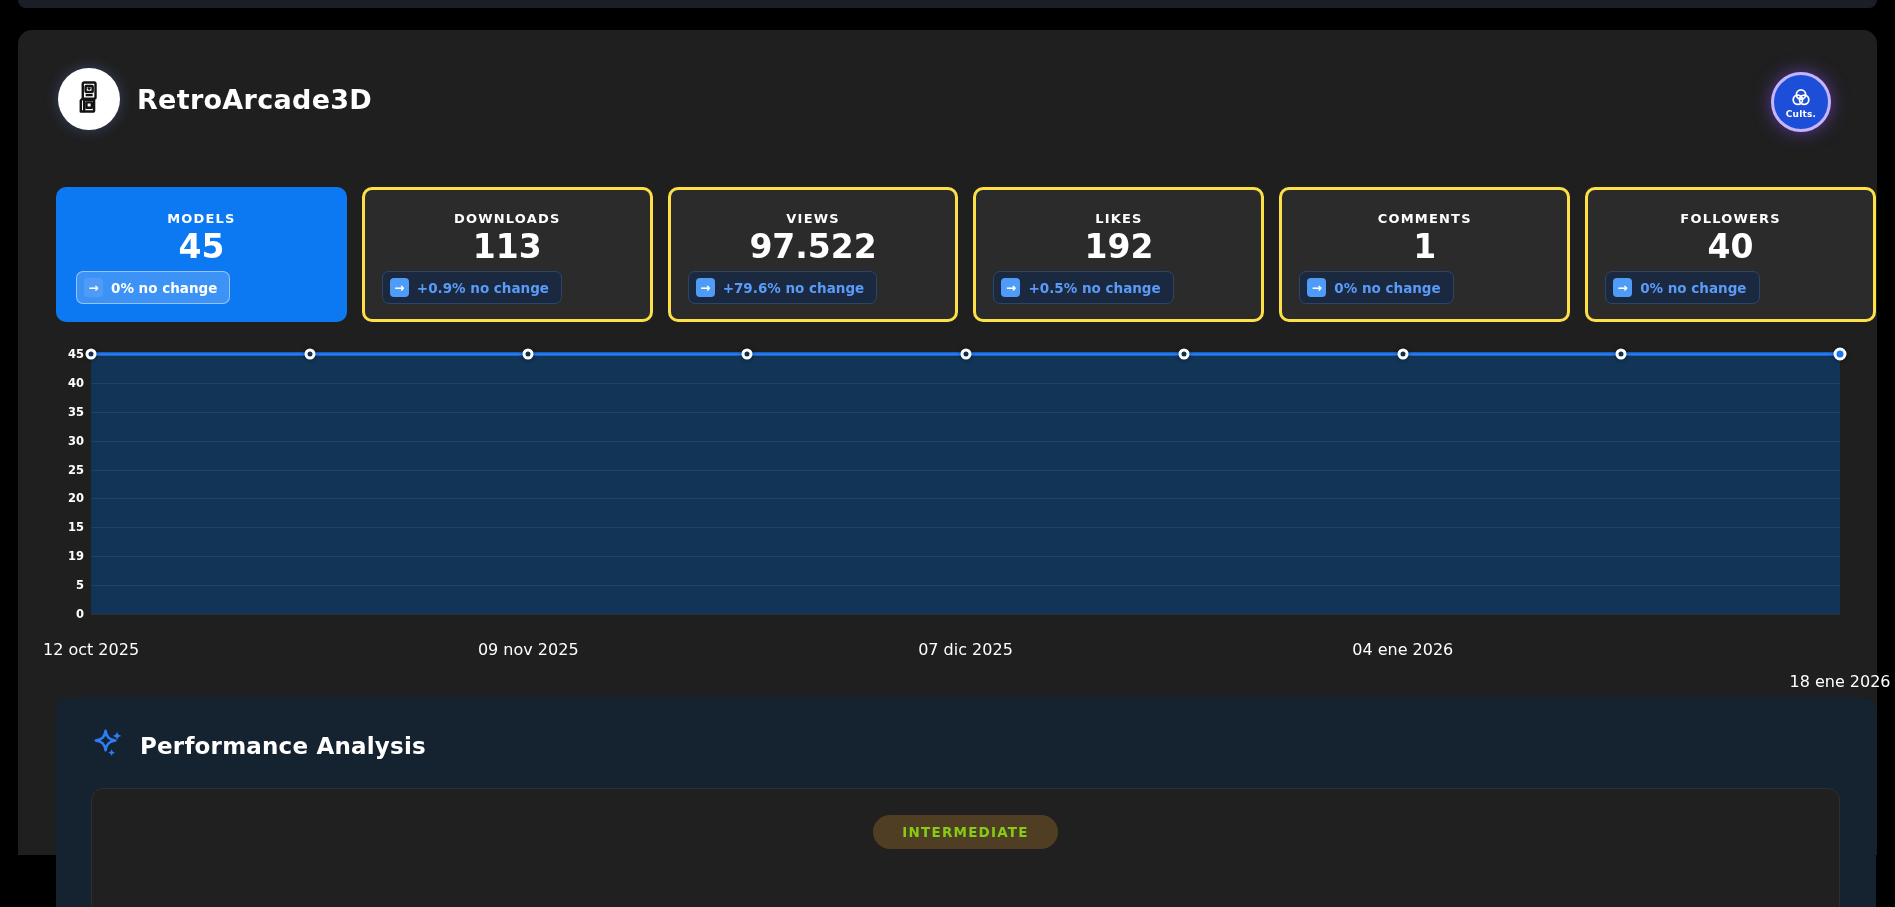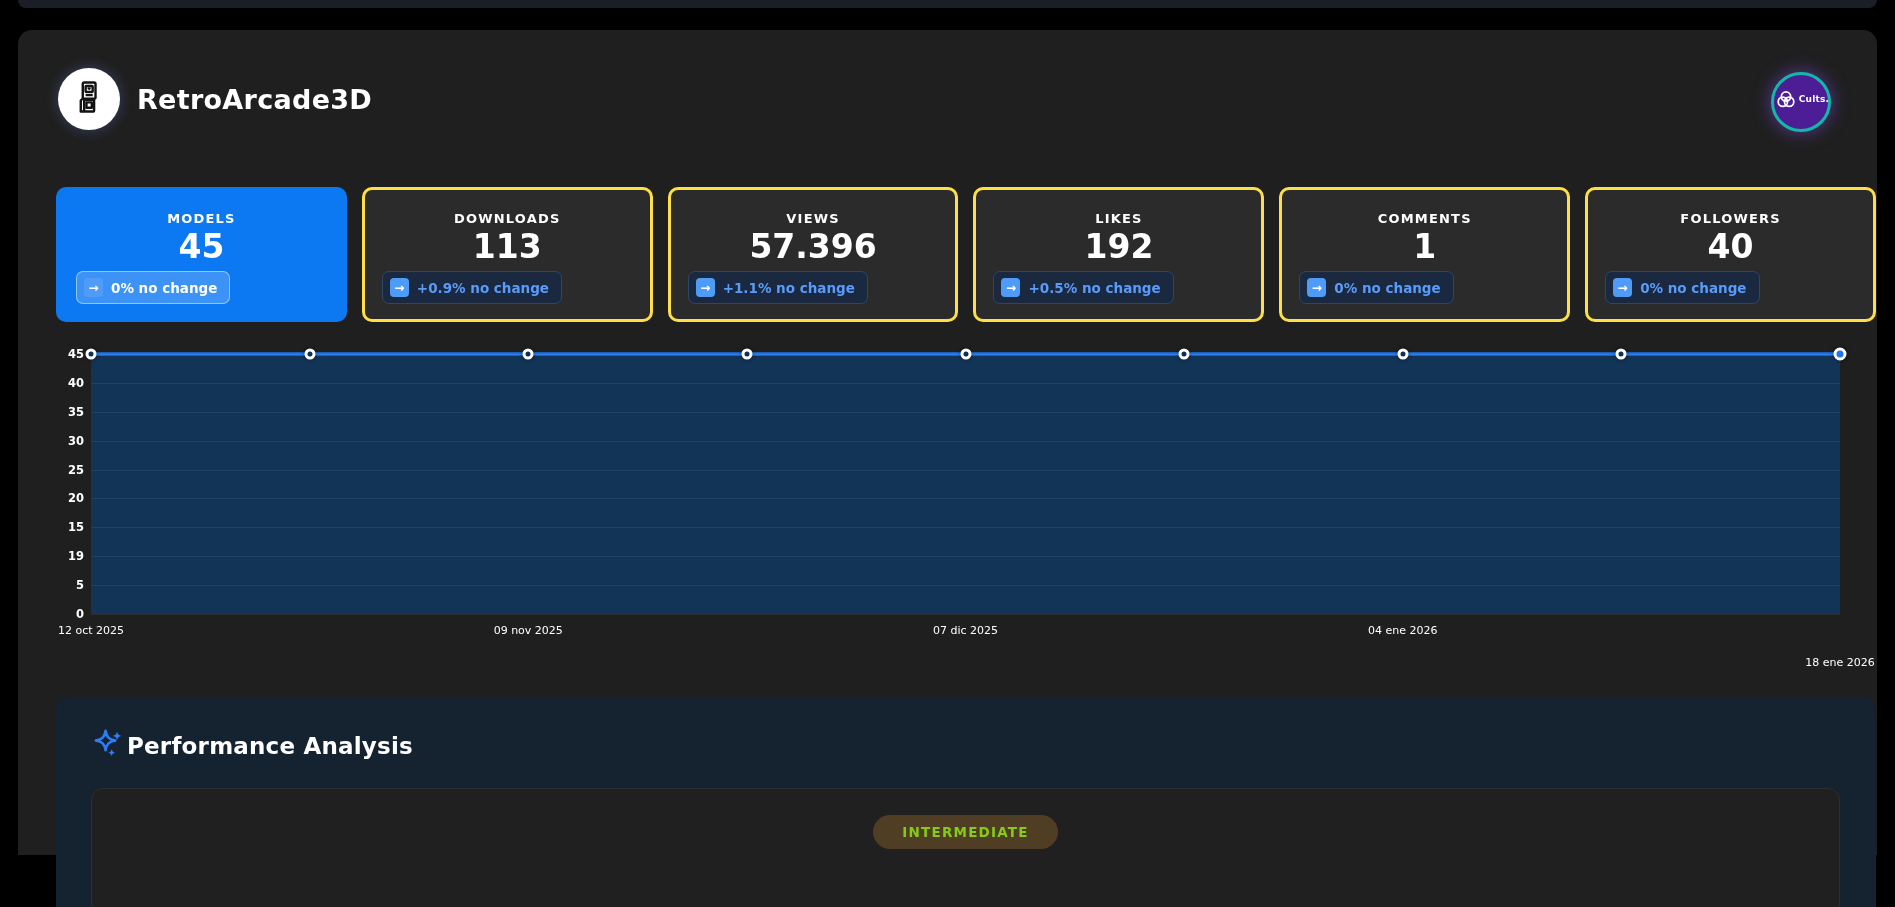--- a/index.html
+++ b/index.html
@@ -18,23 +18,23 @@
   
   .header{position:absolute;left:40px;top:38px;display:flex;align-items:center;gap:17px;}
   .avatar{
     width:62px;height:62px;border-radius:50%;background:#fff;
     display:flex;align-items:center;justify-content:center;
     box-shadow:0 0 14px rgba(110,150,255,.30);
   }
   .profile-name{font-size:27px;font-weight:700;color:#fff;letter-spacing:.3px;}
   .cults-badge{
     position:absolute;right:46px;top:42px;width:54px;height:54px;border-radius:50%;
-    background:#4c1d95;border:3px solid #14b8a6;
+    background:#1d4ed8;border:3px solid #c4b5fd;
     box-shadow:0 0 18px rgba(140,80,255,.55);
-    display:flex;flex-direction:row;align-items:center;justify-content:center;color:#fff;cursor:pointer;
+    display:flex;flex-direction:column;align-items:center;justify-content:center;color:#fff;cursor:pointer;
   }
   .cults-label{font-size:9px;font-weight:700;margin-top:-6px;letter-spacing:.2px;}
   
   .stats-row{position:absolute;left:38px;top:157px;width:1820px;display:flex;gap:15px;}
   .stat-card{
     flex:1;height:135px;background:#2b2b2b;border:3px solid #fde047;border-radius:10px;
     position:relative;text-align:center;padding-top:21px;box-sizing:border-box;cursor:pointer;
   }
   .stat-card.active{background:#0c79f3;border-color:#0c79f3;}
   .stat-label{font-size:13px;font-weight:700;color:#fff;letter-spacing:1.2px;}
@@ -55,27 +55,27 @@
   .y-tick{position:absolute;right:0;transform:translateY(-50%);font-size:11.5px;font-weight:700;color:#fff;}
   .plot{position:absolute;left:35px;top:0;width:1749px;height:100%;}
   .gridline{position:absolute;left:0;width:100%;height:1px;background:rgba(255,255,255,.07);}
   .area-svg{position:absolute;left:0;top:0;width:100%;height:100%;overflow:visible;}
   .marker{
     position:absolute;width:5px;height:5px;border-radius:50%;border:3px solid #fff;
     background:#0f2f52;transform:translate(-50%,-50%);box-shadow:0 0 4px rgba(0,0,0,.5);
   }
   .marker.last{width:7px;height:7px;background:#1e74ee;}
   .x-axis{position:absolute;left:35px;top:270px;width:1749px;height:16px;}
-  .x-tick{position:absolute;top:0;transform:translateX(-50%);font-size:11px;color:#fff;white-space:nowrap;}
+  .x-tick{position:absolute;top:16px;transform:translateX(-50%);font-size:16px;color:#fff;white-space:nowrap;}
   
   .perf-section{
     position:absolute;left:38px;top:667px;width:1820px;height:260px;
     background:#152230;border-radius:14px;box-sizing:border-box;
   }
-  .perf-header{display:flex;align-items:center;gap:2px;padding:30px 0 0 35px;}
+  .perf-header{display:flex;align-items:center;gap:15px;padding:30px 0 0 35px;}
   .perf-title{font-size:23px;font-weight:700;color:#fff;letter-spacing:.2px;}
   .analysis-card{
     position:absolute;left:35px;top:91px;width:1749px;height:129px;
     background:#202020;border:1px solid #2f2f2f;border-radius:12px;
     text-align:center;box-sizing:border-box;
   }
   .level-badge{
     display:inline-block;margin-top:26px;padding:9px 29px;border-radius:20px;
     background:#4f3e23;color:#84cc16;font-size:13.5px;font-weight:700;letter-spacing:1.2px;
   }
@@ -128,24 +128,24 @@
       <div class="stat-card">
         <div class="stat-label">DOWNLOADS</div>
         <div class="stat-value">113</div>
         <div class="stat-change">
           <span class="change-icon">→</span>
           <span>+0.9% no change</span>
         </div>
       </div>
       <div class="stat-card">
         <div class="stat-label">VIEWS</div>
-        <div class="stat-value">57.396</div>
-        <div class="stat-change">
-          <span class="change-icon">→</span>
-          <span>+1.1% no change</span>
+        <div class="stat-value">97.522</div>
+        <div class="stat-change">
+          <span class="change-icon">→</span>
+          <span>+79.6% no change</span>
         </div>
       </div>
       <div class="stat-card">
         <div class="stat-label">LIKES</div>
         <div class="stat-value">192</div>
         <div class="stat-change">
           <span class="change-icon">→</span>
           <span>+0.5% no change</span>
         </div>
       </div>

